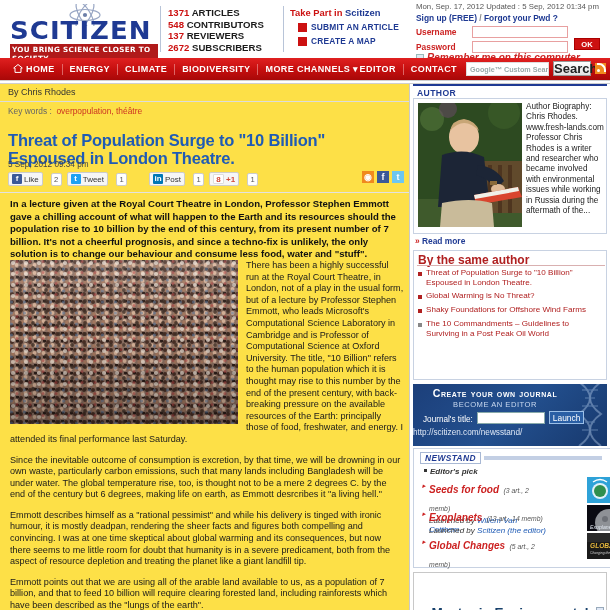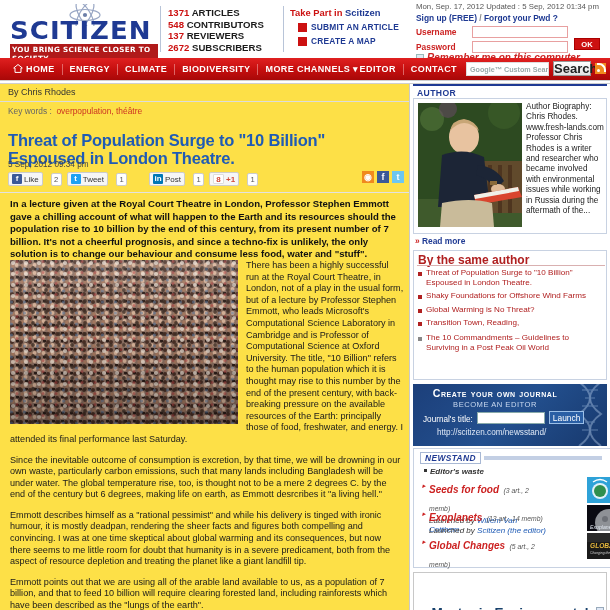--- a/index.html
+++ b/index.html
@@ -148,21 +148,21 @@
   .jb-helix { position:absolute; right:2px; top:-2px; width:30px; height:64px; opacity:.5; }
   .jb-t1 { position:absolute; left:0; top:3px; width:164px; text-align:center; color:#fff;
            font-size:10.6px; font-weight:bold; letter-spacing:0.6px; font-variant:small-caps; }
   .jb-t2 { position:absolute; left:0; top:16px; width:164px; text-align:center; color:#c9d9f0;
            font-size:7.6px; letter-spacing:0.5px; }
   .jb-row { position:absolute; left:10px; top:27px; display:flex; align-items:flex-end; gap:4px; }
   .jb-lbl { font-size:8.2px; color:#fff; }
   .jb-in { width:68px; height:12px; background:#fff; border:1px solid #8aa; }
   .jb-go { height:13px; padding:0 3px; background:#2a5fa5; border:1px solid #9cc0e8; color:#fff;
            font-size:8.4px; line-height:12px; }
-  .jb-url { position:absolute; left:24px; top:44px; font-size:8.2px; color:#dfe8f6; }
+  .jb-url { position:absolute; left:0; top:44px; font-size:8.2px; color:#dfe8f6; }
 
   .news-box { position:absolute; left:2px; top:364px; width:235px; height:120px; border:1px solid #c8d2e2;font-style:italic; }
   .news-hd { position:absolute; left:6px; top:3px; display:flex; align-items:center; gap:3px; width:182px; }
   .news-hd .lbl { font-size:8.4px; font-weight:bold; color:#1f3a93; letter-spacing:0.4px;
                   border:1px solid #a8b8d4; padding:0 4px; background:#fff; }
   .news-hd .bar { flex:1; height:4px; background:#c3cfe4; }
   .news-pick { position:absolute; left:10px; top:18px; font-size:8px; font-weight:bold; color:#333; }
   .news-pick .b { display:inline-block; width:3px; height:3px; background:#333; vertical-align:2px; margin-right:3px; }
   .nw-item { position:absolute; left:8px; width:124px; }
   .nw-name { font-size:10px; font-weight:bold; color:#cc2222; display:inline; }
@@ -428,29 +428,25 @@
     <div class="same-box">
       <div class="same-title">By the same author</div>
       <div class="same-rule"></div>
       <div class="same-list">
         <div class="same-item">
           <span class="bullet"></span>
           <span class="same-link">Threat of Population Surge to "10 Billion" Espoused in London Theatre.</span>
         </div>
         <div class="same-item">
           <span class="bullet"></span>
-          <span class="same-link">Shaky Foundations for Offshore Wind Farms</span>
+          <span class="same-link">Global Warming is No Threat?</span>
         </div>
         <div class="same-item">
           <span class="bullet"></span>
-          <span class="same-link">Global Warming is No Threat?</span>
-        </div>
-        <div class="same-item">
-          <span class="bullet"></span>
-          <span class="same-link">Transition Town, Reading,</span>
+          <span class="same-link">Shaky Foundations for Offshore Wind Farms</span>
         </div>
         <div class="same-item" style="margin-top:5px">
           <span class="bullet" style="background:#888"></span>
           <span class="same-link" style="color:#b02020">The 10 Commandments – Guidelines to Surviving in a Post Peak Oil World</span>
         </div>
       </div>
     </div>
 
     <div class="journal-box">
       <svg class="jb-helix" viewBox="0 0 30 64">
@@ -467,21 +463,21 @@
       </div>
       <div class="jb-url">http://scitizen.com/newsstand/</div>
     </div>
 
     <div class="news-box">
       <div class="news-hd">
         <span class="lbl">NEWSTAND</span>
         <span class="bar"></span>
       </div>
       <div class="news-pick">
-        <span class="b"></span><span>Editor's waste</span>
+        <span class="b"></span><span>Editor's pick</span>
       </div>
 
       <div class="nw-item" style="top:30px;">
         <span class="nw-arrow">▸</span>
         <div style="padding-left:7px">
           <span class="nw-name">Seeds for food</span>
           <span class="nw-meta">(3 art., 2 memb)</span>
           <div class="nw-sub">
             <span>Launched by</span>
             <span class="who">Willem Van Cotthem</span>

